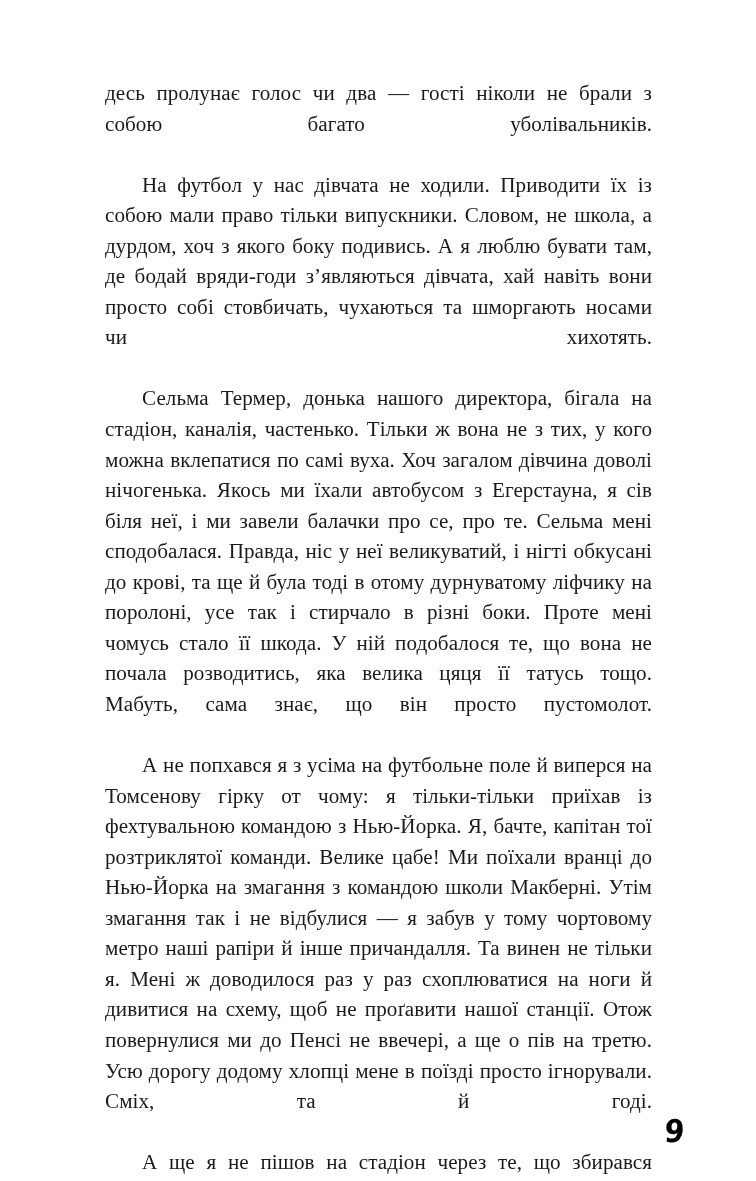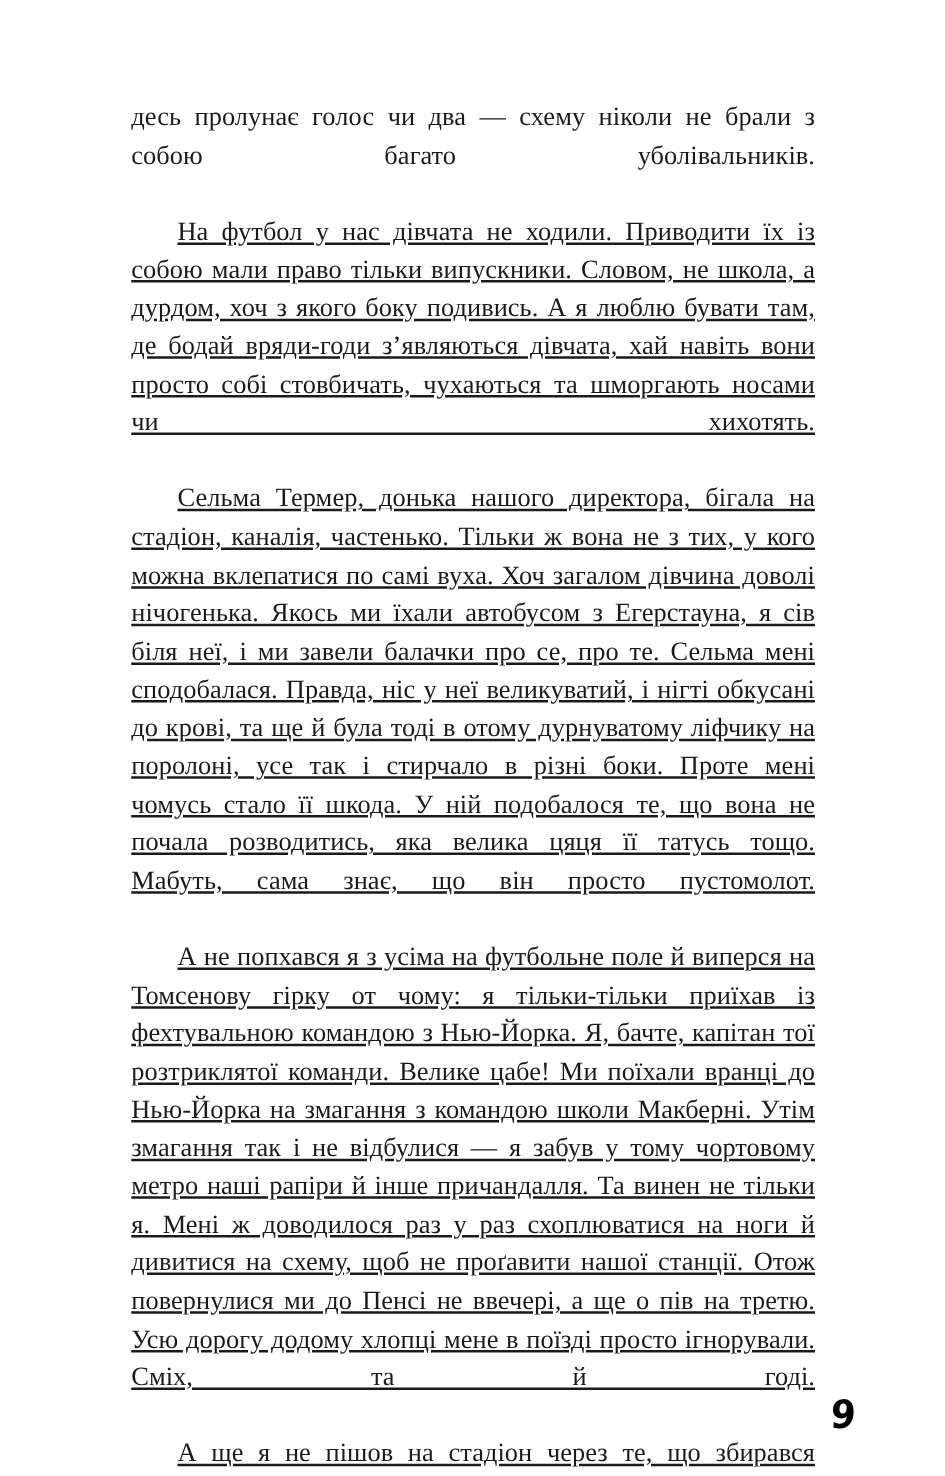--- a/index.html
+++ b/index.html
@@ -31,21 +31,20 @@
     text-justify: inter-word;
     font-size: 21.1px;
     line-height: 30.55px;
     letter-spacing: 0.06px;
     word-spacing: 0.2px;
     hyphens: manual;
     -webkit-hyphens: manual;
   }
   .para.indent {
     text-indent: 37px;
-    text-decoration: underline;
   }
   
   .para::after {
     content: "";
     display: inline-block;
     width: 100%;
   }
   .page-number {
     position: absolute;
     right: 73px;
@@ -58,21 +57,21 @@
     transform: skewX(-4deg) scale(1.03, 1.12);
     transform-origin: right bottom;
   }
 </style>
 </head>
 <body>
 
 <div class="page">
 
   <div class="text-column">
-    <p class="para">десь пролунає голос чи два — схему ніколи не брали з собою багато уболівальників.</p>
+    <p class="para">десь пролунає голос чи два — гості ніколи не брали з собою багато уболівальників.</p>
     <p class="para indent">На футбол у нас дівчата не ходили. Приводити їх із собою мали право тільки випускники. Словом, не школа, а дурдом, хоч з якого боку подивись. А я люблю бувати там, де бодай вряди-годи з’являються дівчата, хай навіть вони просто собі стовбичать, чухаються та шморгають носами чи хихотять.</p>
     <p class="para indent">Сельма Термер, донька нашого директора, бігала на стадіон, каналія, частенько. Тільки ж вона не з тих, у кого можна вклепатися по самі вуха. Хоч загалом дівчина доволі нічогенька. Якось ми їхали автобусом з Егерстауна, я сів біля неї, і ми завели балачки про се, про те. Сельма мені сподобалася. Правда, ніс у неї великуватий, і нігті обкусані до крові, та ще й була тоді в отому дурнуватому ліфчику на поролоні, усе так і стирчало в різні боки. Проте мені чомусь стало її шкода. У ній подобалося те, що вона не почала розводитись, яка велика цяця її татусь тощо. Мабуть, сама знає, що він просто пустомолот.</p>
     <p class="para indent">А не попхався я з усіма на футбольне поле й виперся на Томсенову гірку от чому: я тільки-тільки приїхав із фехтувальною командою з Нью-Йорка. Я, бачте, капітан тої розтриклятої команди. Велике цабе! Ми поїхали вранці до Нью-Йорка на змагання з командою школи Макберні. Утім змагання так і не відбулися — я забув у тому чортовому метро наші рапіри й інше причандалля. Та винен не тільки я. Мені ж доводилося раз у раз схоплюватися на ноги й дивитися на схему, щоб не проґавити нашої станції. Отож повернулися ми до Пенсі не ввечері, а ще о пів на третю. Усю дорогу додому хлопці мене в поїзді просто ігнорували. Сміх, та й годі.</p>
     <p class="para indent">А ще я не пішов на стадіон через те, що збирався попрощатися зі старим Спенсером, нашим учителем</p>
   </div>
 
   <div class="page-number">9</div>
 
 </div>
 

